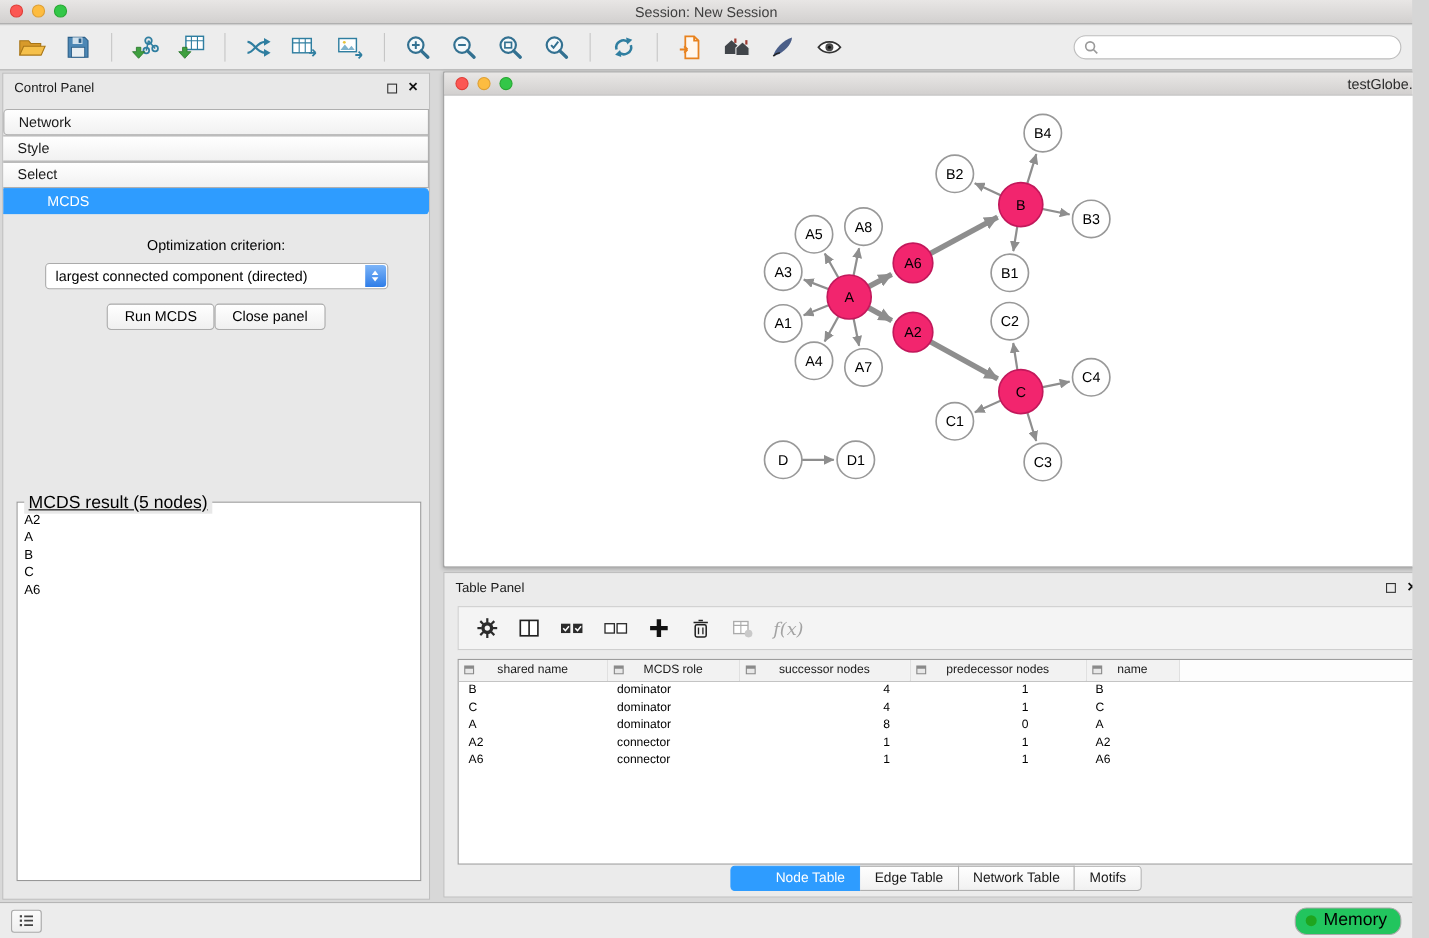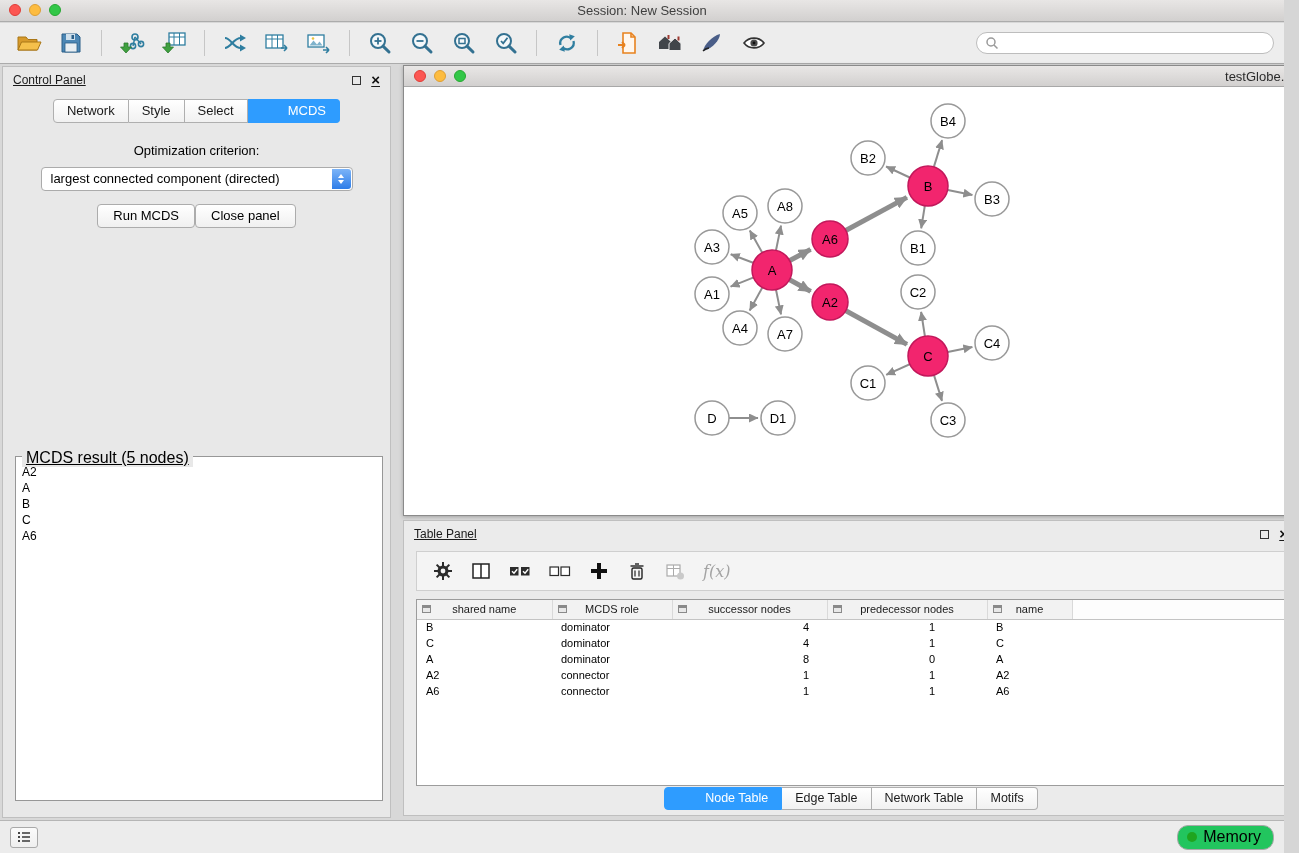--- a/index.html
+++ b/index.html
@@ -24,25 +24,25 @@
   .tbtn { width:38px; height:32px; border:none; background:transparent;
     display:flex; align-items:center; justify-content:center; cursor:default; }
   .sep { width:1px; height:26px; background:#C6C6C6; margin:0 7px; }
   .search { margin-left:auto; width:298px; height:22px; background:#fff;
     border:1px solid #BDBDBD; border-radius:12px; display:flex; align-items:center; padding:0 8px; gap:5px; }
   .search input { border:none; outline:none; flex:1; font-size:12px; background:transparent; font-family:"Liberation Sans",sans-serif; }
 
   
   .control-panel { position:absolute; left:2px; top:66px; width:389px; height:752px;
     background:#E8E8E8; border:1px solid #BFBFBF; }
-  .panel-header { height:26px; display:flex; align-items:center; padding:0 10px; font-size:12px; color:#1A1A1A;text-decoration:underline; }
+  .panel-header { height:26px; display:flex; align-items:center; padding:0 10px; font-size:12px; color:#1A1A1A; }
   .ph-icons { margin-left:auto; display:flex; align-items:center; gap:10px; }
   .float-ico { width:9px; height:9px; border:1.5px solid #333; display:inline-block; }
   .close-ico { font-size:15px; font-weight:bold; color:#111; line-height:10px; }
-  .cp-tabs { display:flex; justify-content:center; margin-top:6px; }
+  .cp-tabs { display:flex; justify-content:center; margin-top:6px;flex-direction:column; }
   .cp-tab, .tp-tab { font-size:13px; padding:3px 13px 4px; background:linear-gradient(#FFFFFF,#F1F1F1);
     border:1px solid #AFAFAF; border-left:none; color:#1A1A1A; cursor:default; }
   .cp-tab:first-child, .tp-tab:first-child { border-left:1px solid #AFAFAF; border-radius:4px 0 0 4px; }
   .cp-tab:last-child, .tp-tab:last-child { border-radius:0 4px 4px 0; }
   .cp-tab.active, .tp-tab.active { background:#2E9CFF; border-color:#2E9CFF; color:#fff;padding-left:40px; }
   .opt-label { text-align:center; margin-top:20px; font-size:13px; color:#000; }
   .dropdown { position:relative; width:312px; height:24px; margin:9px auto 0; background:#fff;
     border:1px solid #ABABAB; border-radius:4px; font-size:13px; line-height:22px; padding-left:9px; color:#000; }
   .dd-stepper { position:absolute; right:1px; top:1px; bottom:1px; width:19px;
     background:linear-gradient(#7CB4F8,#2E7DE8); border-radius:0 3px 3px 0;

